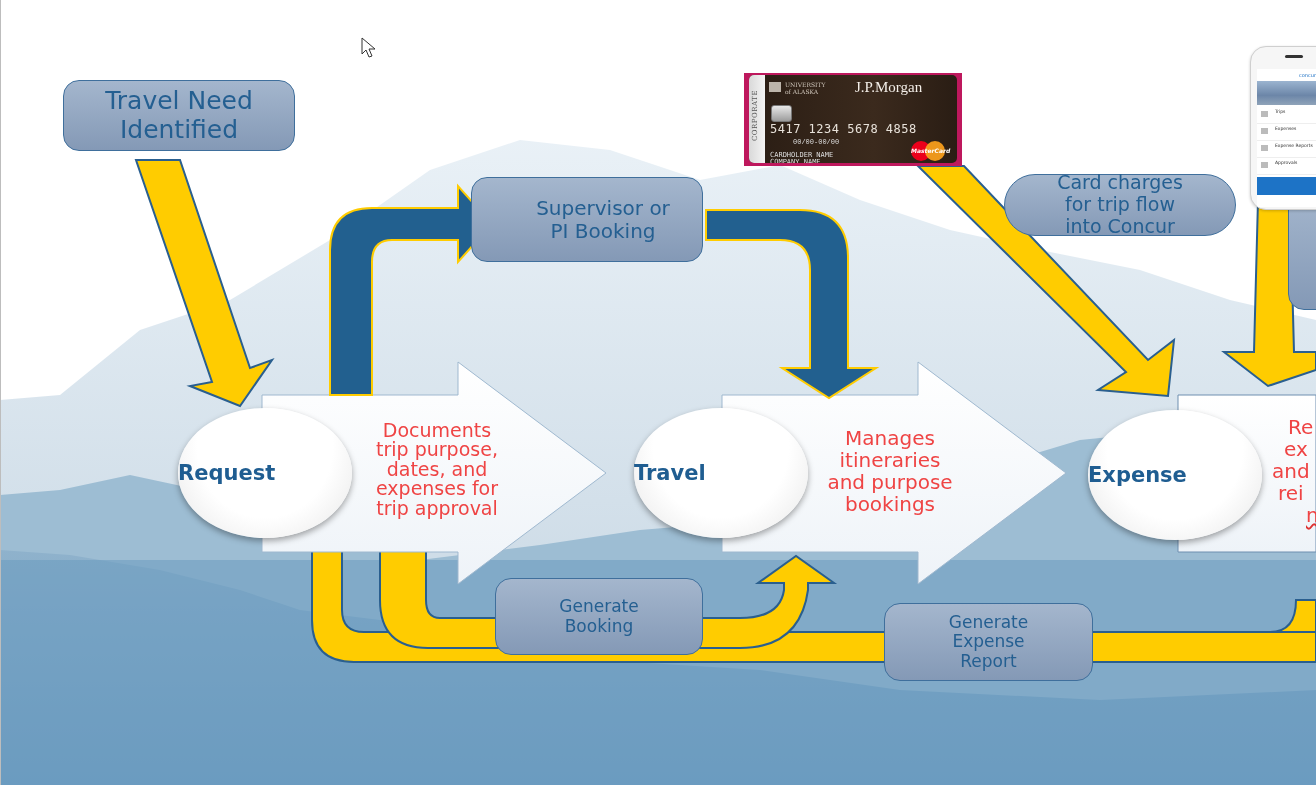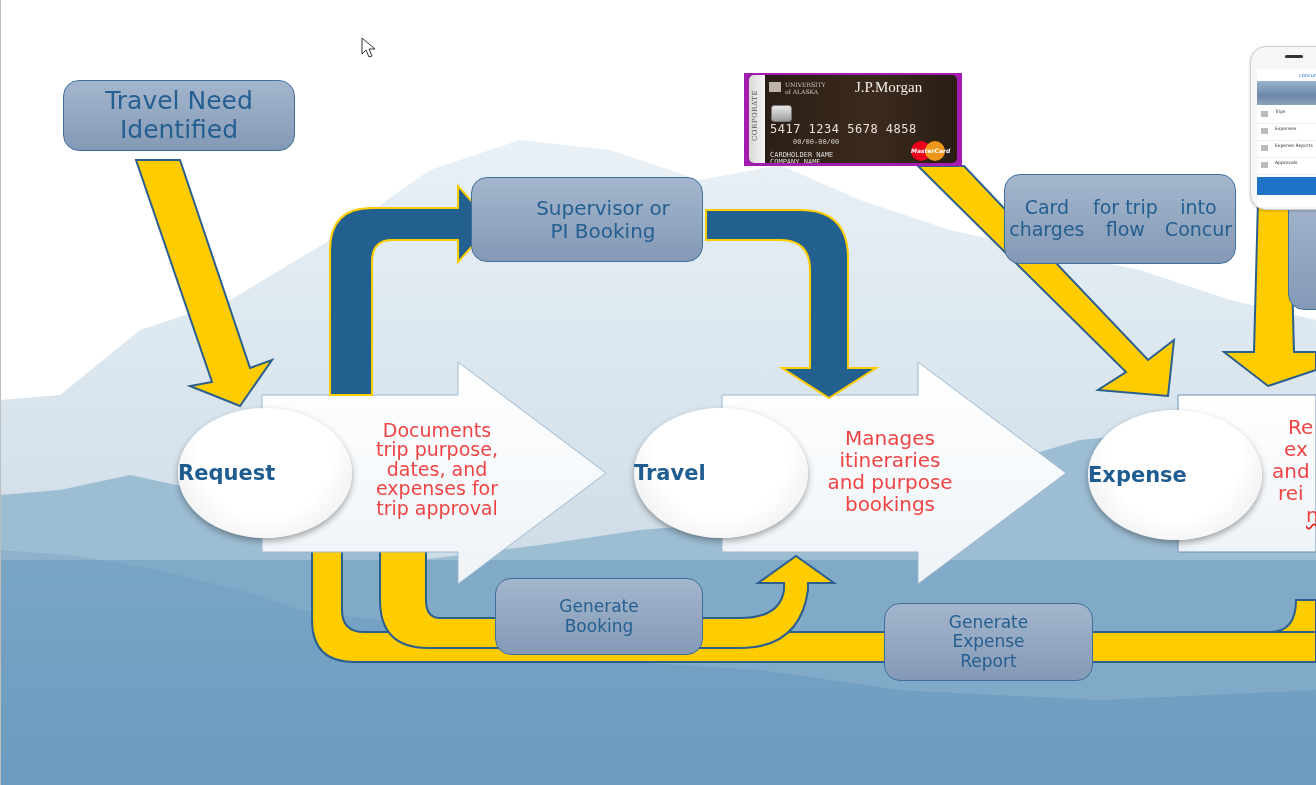--- a/index.html
+++ b/index.html
@@ -6,21 +6,21 @@
   body { width:1316px; height:785px; overflow:hidden; position:relative; background:#ffffff;
          font-family:"DejaVu Sans", sans-serif; }
   #stage { position:absolute; left:0; top:0; width:1316px; height:785px; }
   .lbl { position:absolute; text-align:center; color:#ef4444; line-height:1.12; }
   .rbox { position:absolute; box-sizing:border-box; border:1.5px solid #3f6f9c; border-radius:16px;
           background:linear-gradient(#a4b6cd, #8499b6); display:flex; align-items:center;
           justify-content:center; text-align:center; color:#245f91; line-height:1.15; }
   .ellipse { position:absolute; border-radius:50%; background:radial-gradient(ellipse at 50% 30%, #ffffff 55%, #e6e6e6 100%);
              box-shadow:0 3px 6px rgba(0,0,0,0.35); display:flex; align-items:center; justify-content:flex-start;
              color:#1f5d91; font-weight:bold; font-size:21px; }
-  .card { position:absolute; left:744px; top:73px; width:218px; height:93px; background:#a21caf; }
+  .card { position:absolute; left:744px; top:73px; width:218px; height:93px; background:#be185d; }
   .card-inner { position:absolute; left:5px; top:2px; width:208px; height:88px; border-radius:5px;
                 background:linear-gradient(90deg,#2a1d14,#3b2a1d 60%,#2a1d14); overflow:hidden; }
   .card-side { position:absolute; left:0; top:0; width:16px; height:88px; background:linear-gradient(90deg,#d9d9d9,#f4f4f4); }
   .card-side span { position:absolute; left:2px; top:66px; transform:rotate(-90deg); transform-origin:left top;
                     font-family:"DejaVu Serif", serif; font-size:7px; color:#555; letter-spacing:0.5px; }
   .card-uni { position:absolute; left:22px; top:7px; font-family:"DejaVu Serif", serif; font-size:6px; color:#cfc6bb; line-height:1.1; }
   .card-logo-box { position:absolute; left:20px; top:7px; width:12px; height:10px; background:#bdb5ab; }
   .card-bank { position:absolute; left:106px; top:4px; font-family:"Liberation Serif", serif; font-size:15px; color:#f3eee8; }
   .card-chip { position:absolute; left:22px; top:30px; width:19px; height:15px; border-radius:3px;
                background:linear-gradient(#e8e8e8,#9c9c9c); border:1px solid #777; }
@@ -99,21 +99,21 @@
 
 <div class="rbox" style="left:63px;top:80px;width:232px;height:71px;font-size:25px;">
   <span style="width:180px;display:block;">Travel Need Identified</span>
 </div>
 
 <div class="rbox" style="left:471px;top:177px;width:232px;height:85px;font-size:20px;flex-direction:column;padding-left:32px;">
   <span>Supervisor or</span>
   <span>PI Booking</span>
 </div>
 
-<div class="rbox" style="left:1004px;top:174px;width:232px;height:90px;font-size:19px;flex-direction:row;">
+<div class="rbox" style="left:1004px;top:174px;width:232px;height:62px;font-size:19px;flex-direction:column;border-radius:31px;">
   <span>Card charges</span>
   <span>for trip flow</span>
   <span>into Concur</span>
 </div>
 
 <div class="rbox" style="left:1288px;top:190px;width:60px;height:120px;"></div>
 
 <div class="rbox" style="left:495px;top:578px;width:208px;height:77px;font-size:17px;flex-direction:column;">
   <span>Generate</span>
   <span>Booking</span>

